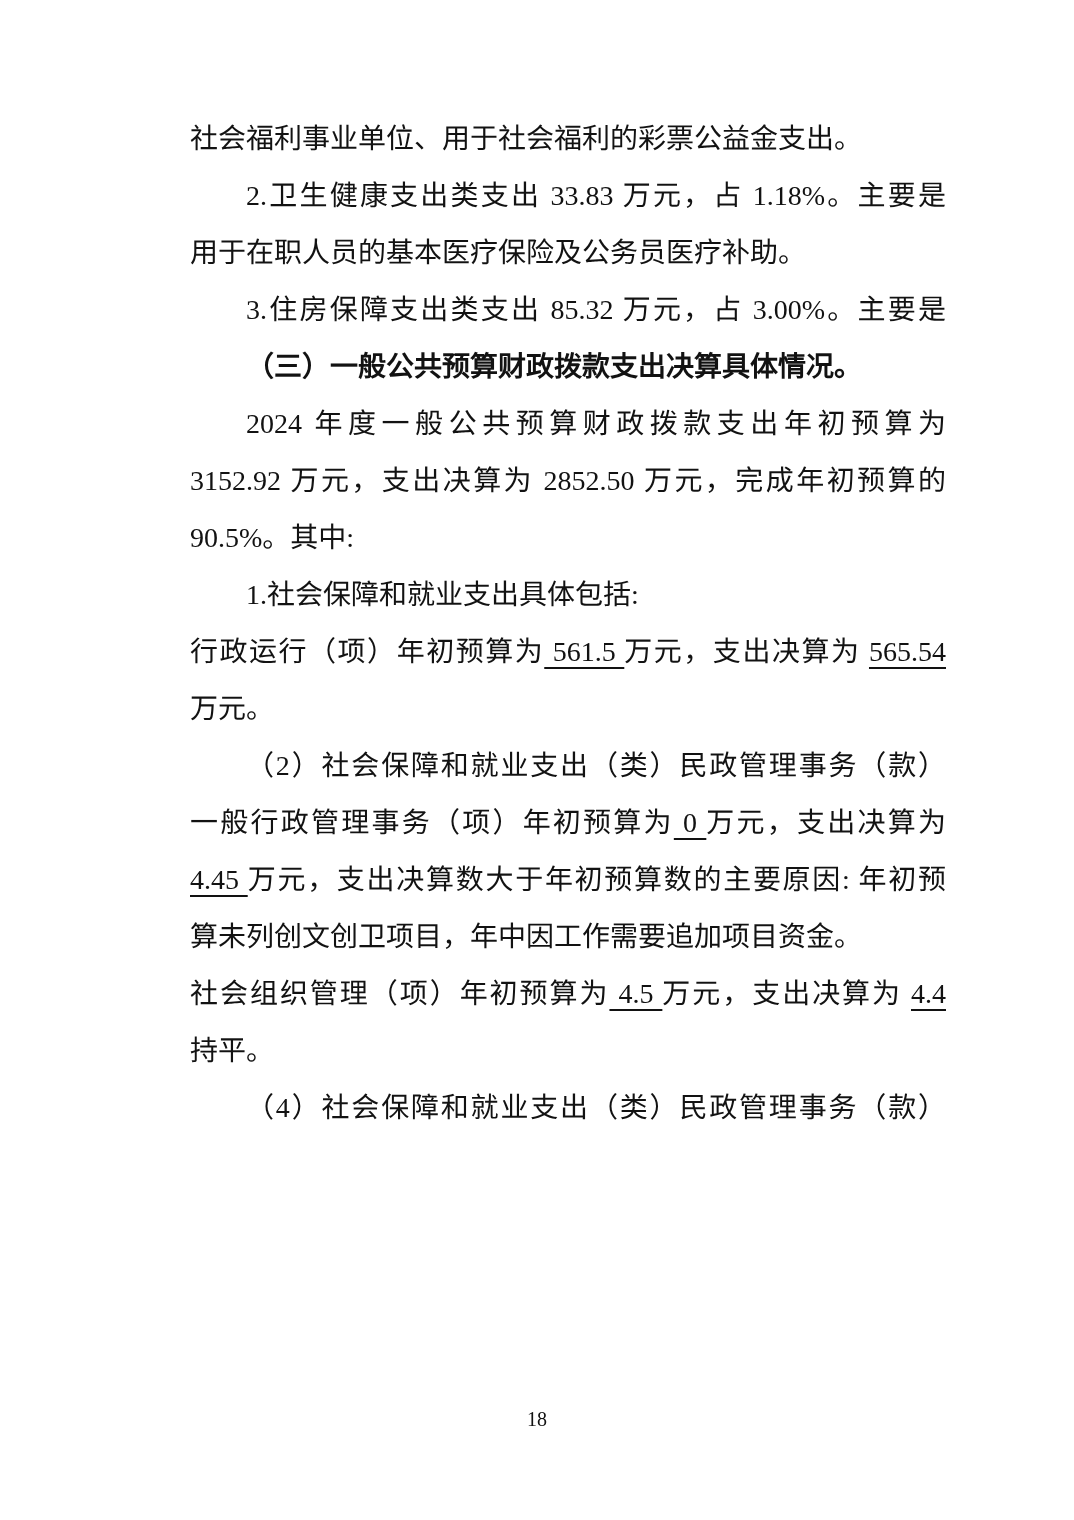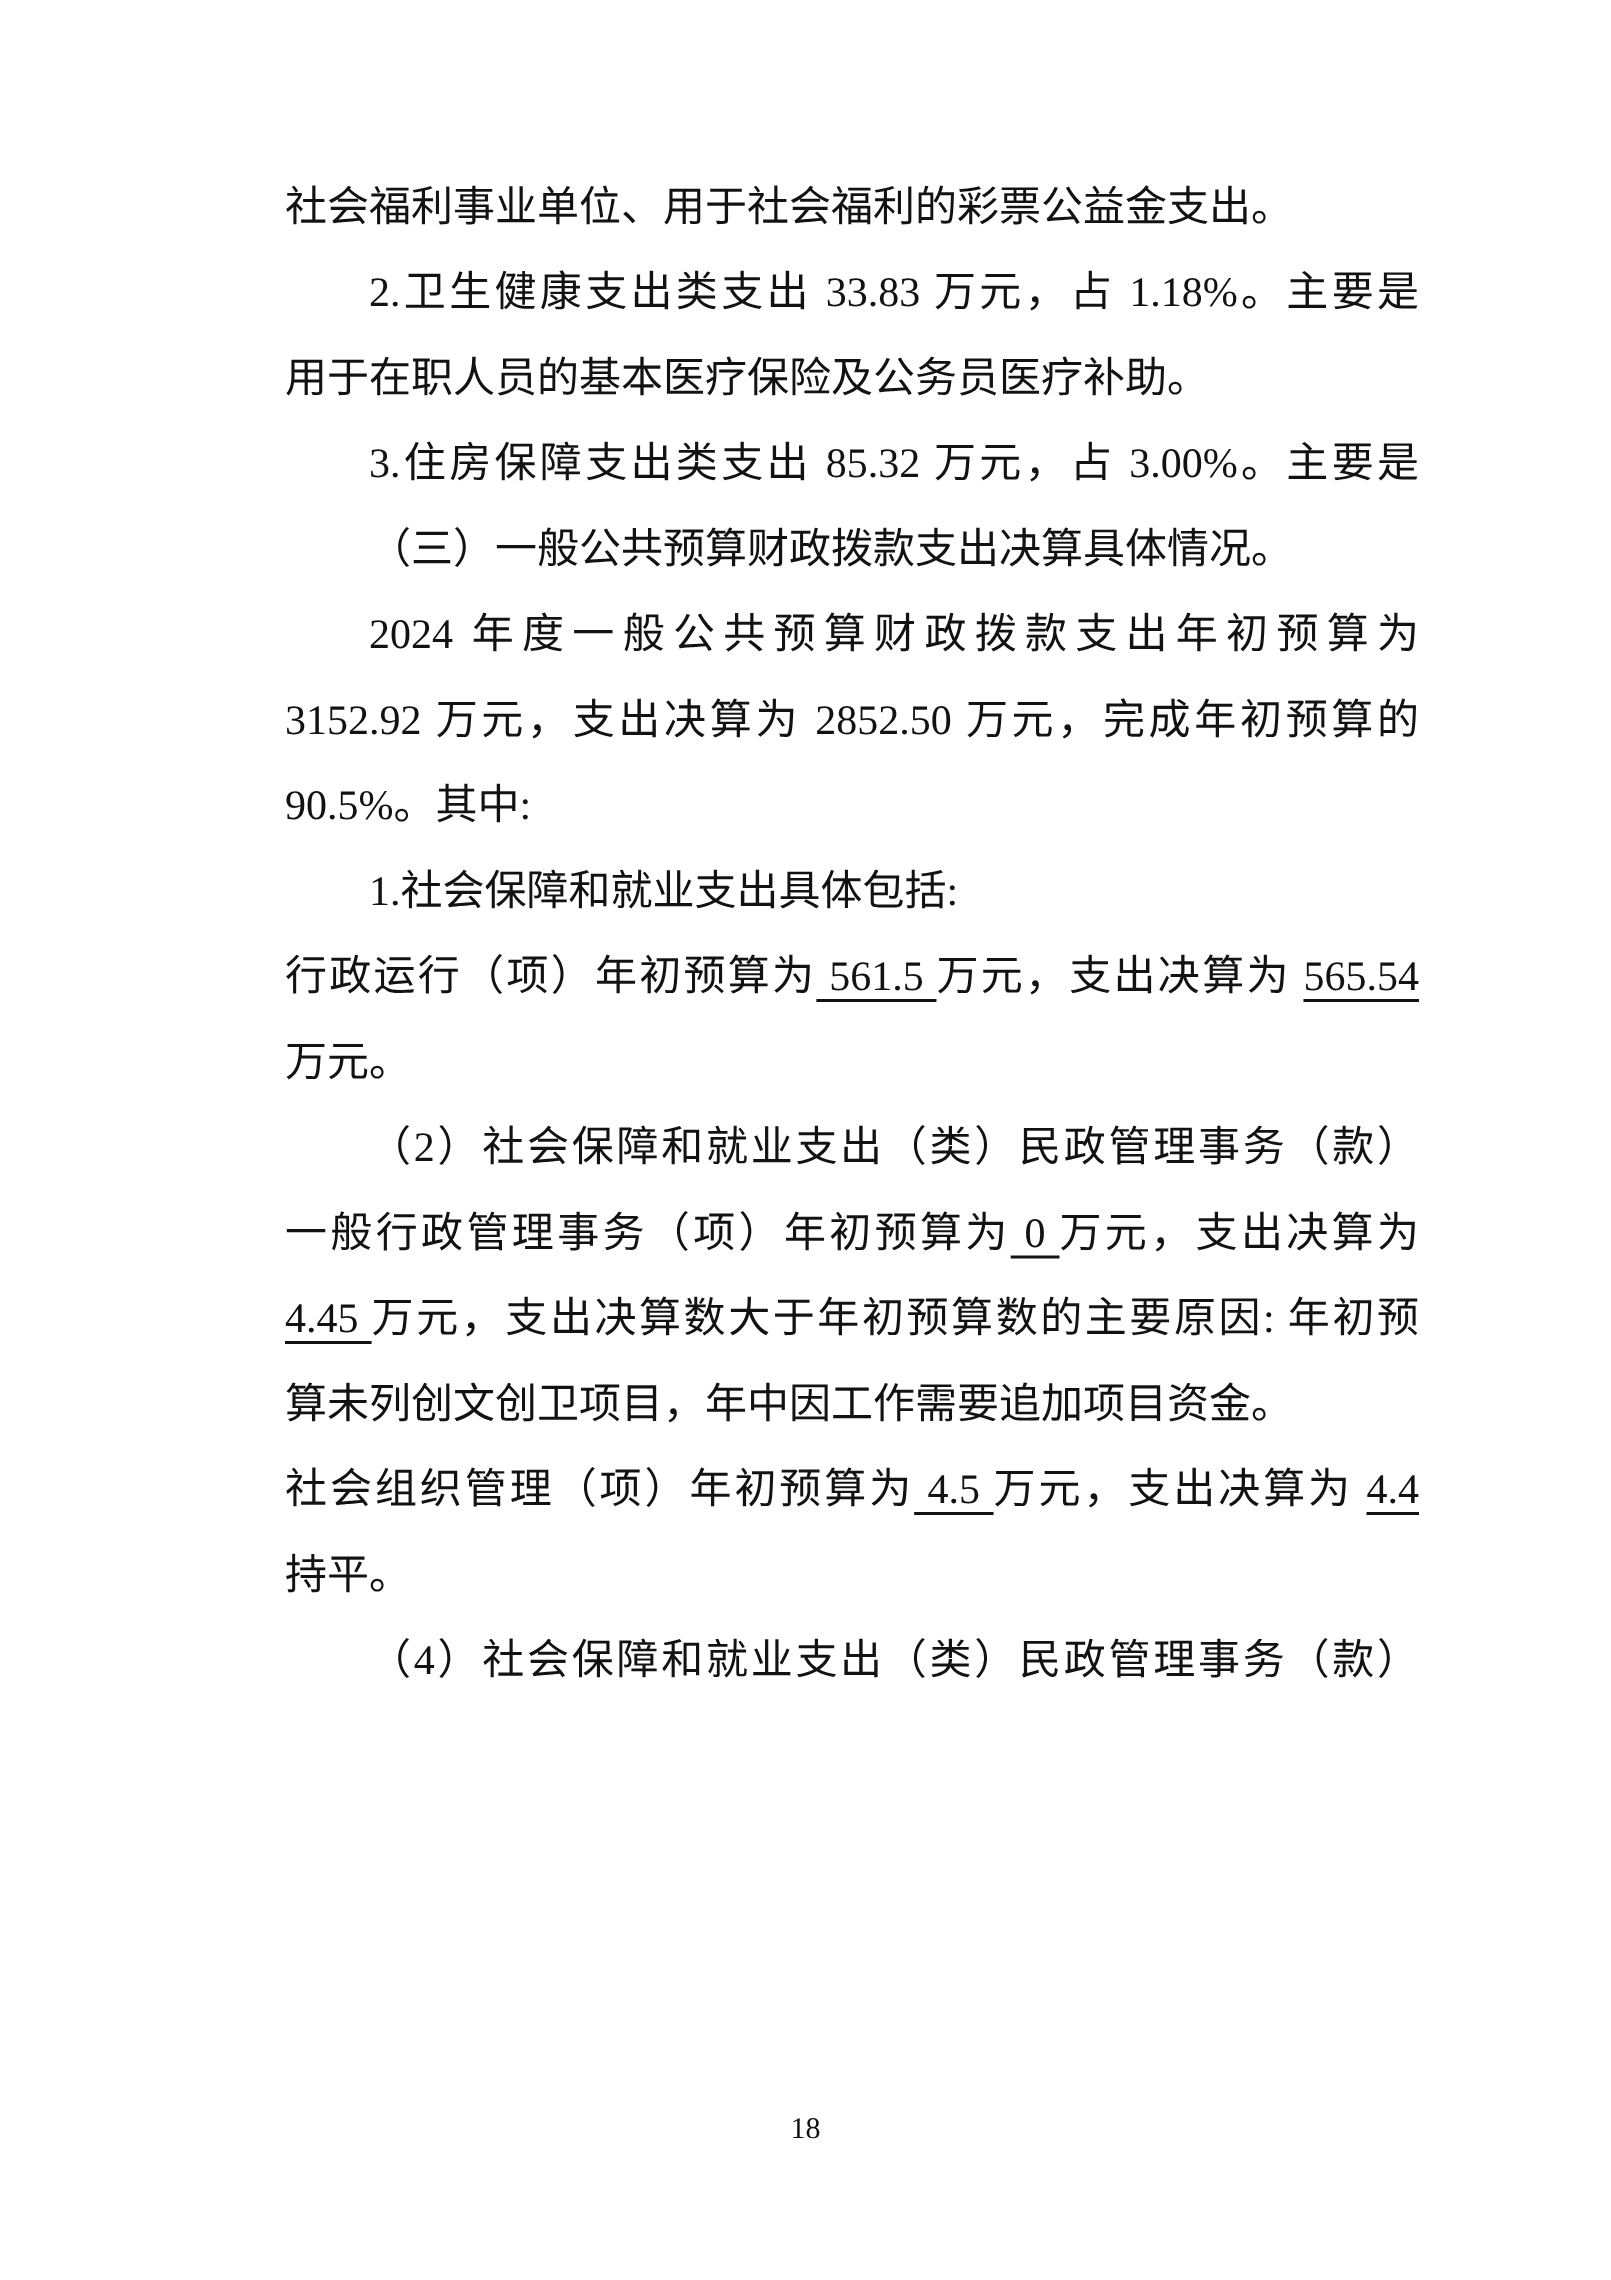--- a/index.html
+++ b/index.html
@@ -15,21 +15,21 @@
     position: absolute;
     left: 160px; top: 110px; width: 756px;
     font-size: 28px;
     line-height: 57px;
     margin-left: 30px;
   }
   .para { margin: 0; }
   .line { text-align: left; }
   .line.full { text-align: justify; text-align-last: justify; }
   .line.first { text-indent: 2em; }
-  .para.bold .line { font-weight: 400; }
+  .para.bold .line { font-weight: 700; }
   .u {
     text-decoration: underline;
     text-underline-offset: 6px;
     text-decoration-thickness: 2px;
   }
   .page-number {
     position: absolute;
     top: 1406px; left: 0; width: 100%;
     text-align: center;
     font-size: 20px;

